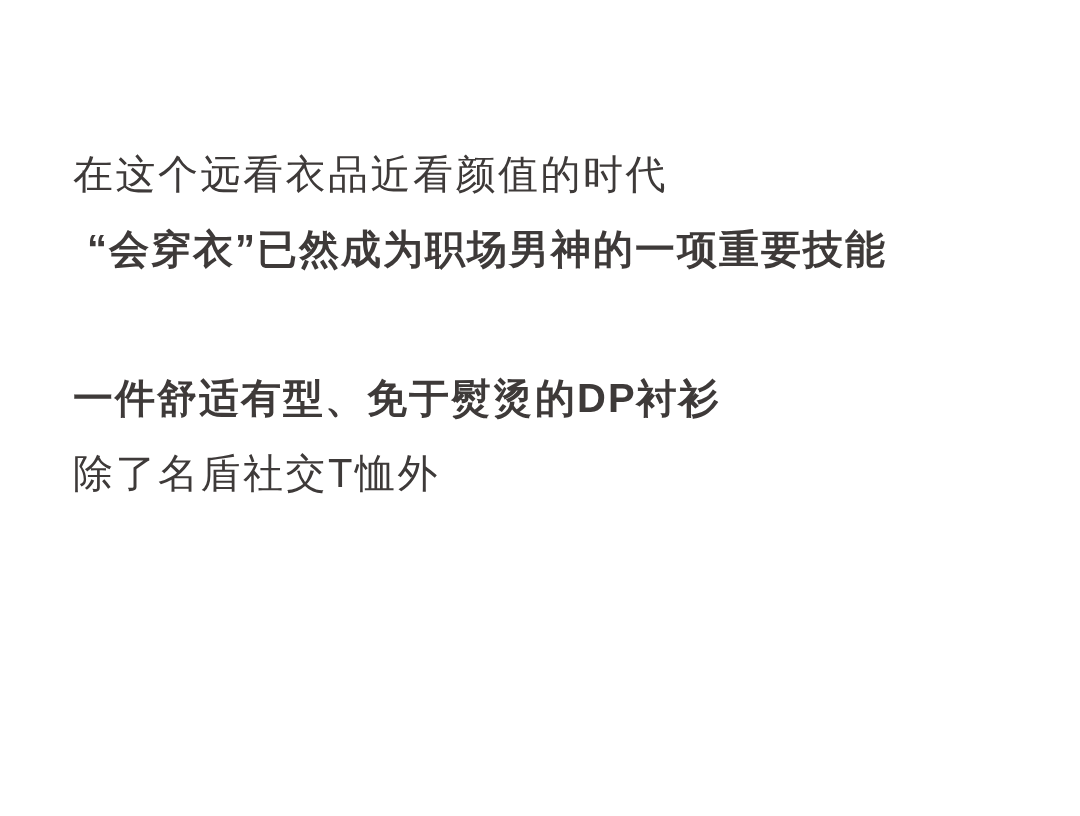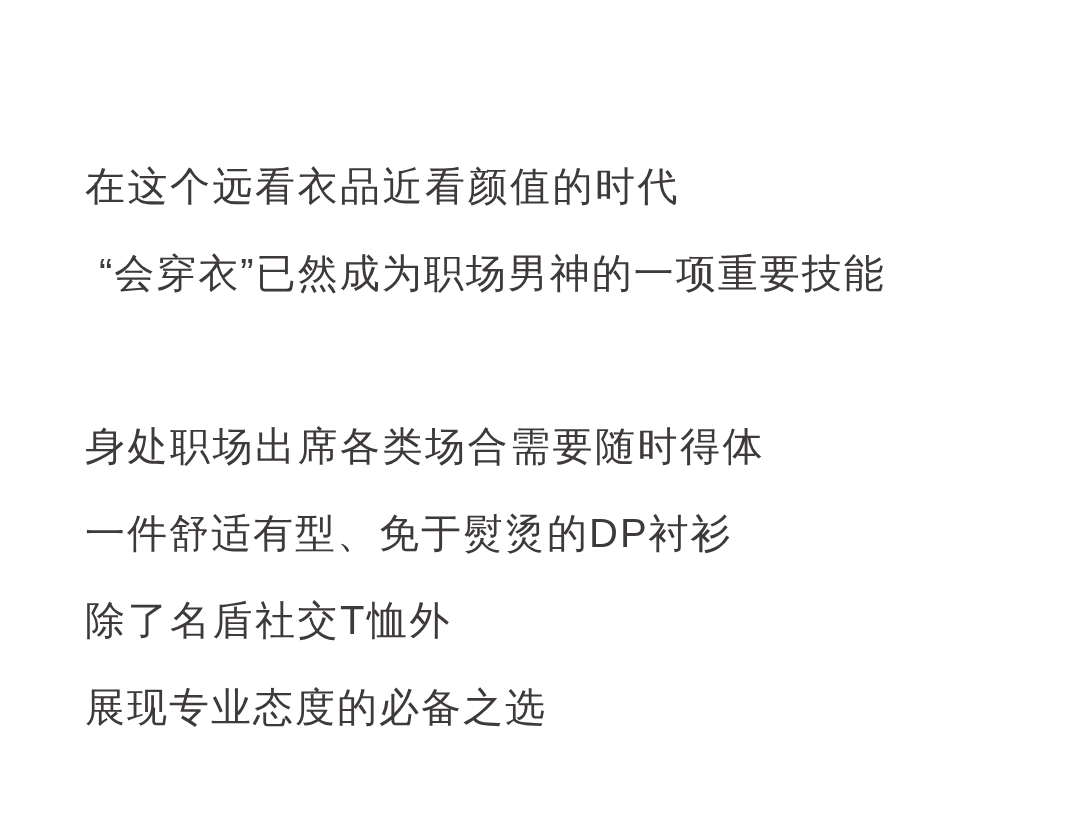--- a/index.html
+++ b/index.html
@@ -16,43 +16,41 @@
     font-family: "Liberation Sans", sans-serif;
   }
   .text-block {
     position: absolute;
     left: 73px;
     top: 137px;
     width: 960px;
     color: #3e3a39;
   }
   .line {
-    margin: 12px;
+    margin: 0;
     padding: 0;
     min-height: 74.8px;
     line-height: 74.8px;
     font-size: 40px;
     letter-spacing: 2.5px;
     font-weight: 400;
     white-space: nowrap;
   }
   .line.bold {
-    font-weight: 400;
+    font-weight: 700;
     letter-spacing: 2px;
   }
   .line.indent {
     padding-left: 14px;
   }
 </style>
 </head>
 <body>
 
 <div class="canvas">
   <div class="text-block">
     <p class="line">在这个远看衣品近看颜值的时代</p>
     <p class="line bold indent">“会穿衣”已然成为职场男神的一项重要技能</p>
     <p class="line"></p>
-    <p class="line">身处职场出席各类场合需要随时得体</p>
     <p class="line bold">一件舒适有型、免于熨烫的DP衬衫</p>
     <p class="line">除了名盾社交T恤外</p>
-    <p class="line bold">展现专业态度的必备之选</p>
   </div>
 </div>
 
 </body></html>

